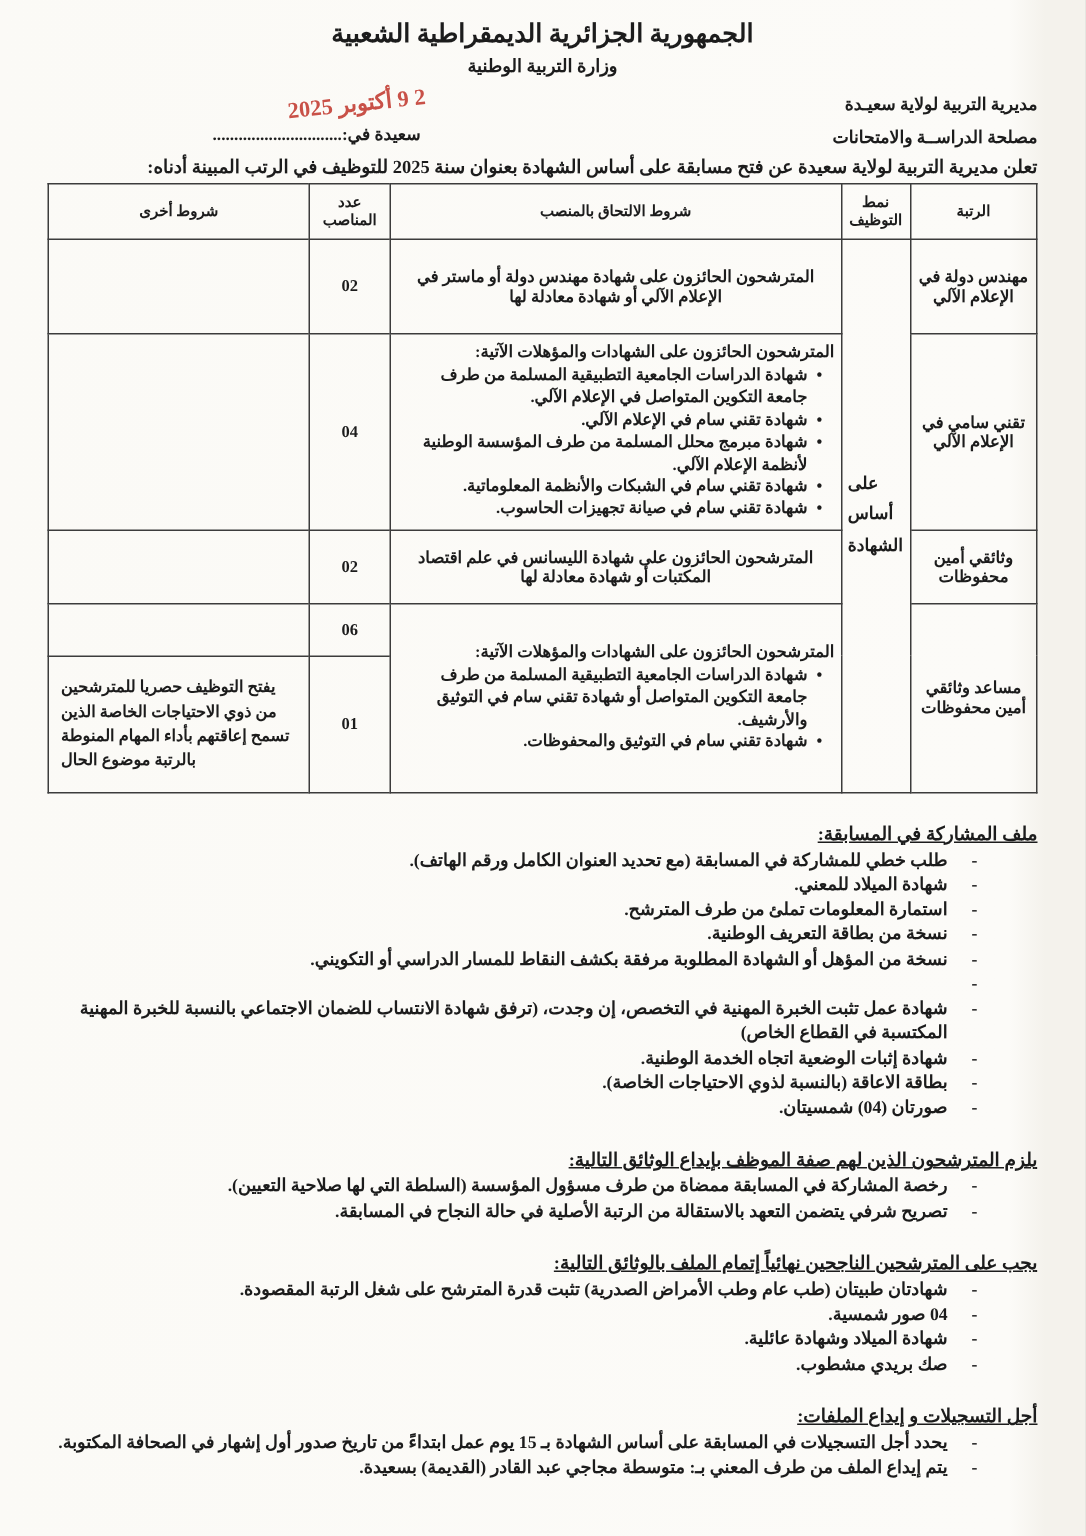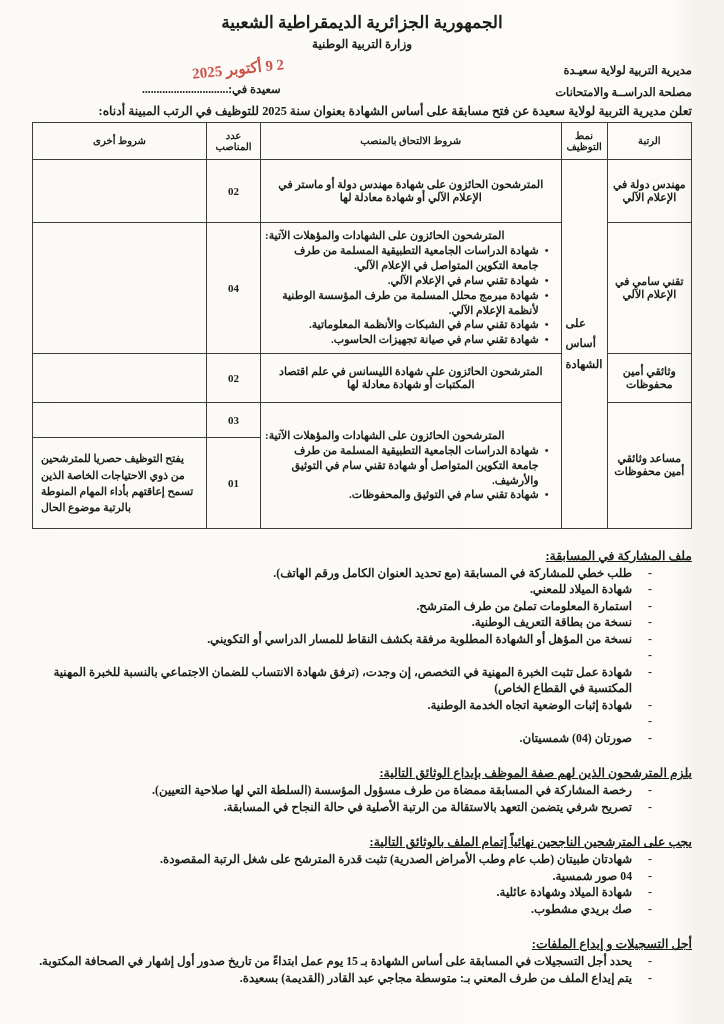--- a/index.html
+++ b/index.html
@@ -19,21 +19,21 @@
     position:absolute;top:-22px;right:-4px;color:#c23a30;font-size:15px;font-weight:bold;
     transform:rotate(-6deg);letter-spacing:1.5px;opacity:.88;white-space:nowrap;
   }
   .doc-title{text-align:center;font-size:20px;font-weight:bold;margin:8px 0 3px;}
   .intro{font-size:12.3px;font-weight:bold;margin:0 0 3px;}
   table{width:100%;border-collapse:collapse;font-size:11px;font-weight:bold;}
   th,td{border:1.3px solid #3c3c3c;padding:2px 4px;vertical-align:middle;}
   th{font-size:10px;height:32px;font-weight:bold;}
   .c-center{text-align:center;}
   .mode-cell{text-align:left;font-size:11.5px;line-height:1.8;}
-  .cond-intro{text-align:left;line-height:1.35;}
+  .cond-intro{text-align:right;line-height:1.35;}
   .blist{padding:0 8px 0 2px;}
   .bitem{display:flex;gap:6px;text-align:right;line-height:1.35;}
   .bitem .bullet{flex:none;}
   .h-r1{height:58px;} .h-r2{height:126px;margin-left:27px;} .h-r3{height:44px;} .h-r4a{height:30px;} .h-r4b{height:86px;}
   .other-cell{text-align:left;font-size:10.8px;line-height:1.5;padding:2px 8px;}
   .sections{margin-top:5px;}
   .sec-title{font-size:12.4px;font-weight:bold;text-decoration:underline;margin:19px 0 1px;}
   .ditem{display:flex;gap:16px;padding-right:40px;font-size:11.8px;font-weight:bold;line-height:1.4;}
   .ditem .dash{flex:none;}
 </style>
@@ -135,21 +135,21 @@
                   <span class="bullet">•</span>
                   <span>شهادة الدراسات الجامعية التطبيقية المسلمة من طرف جامعة التكوين المتواصل أو شهادة تقني سام في التوثيق والأرشيف.</span>
                 </div>
 
               <div class="bitem">
                   <span class="bullet">•</span>
                   <span>شهادة تقني سام في التوثيق والمحفوظات.</span>
                 </div>
             </div>
         </td>
-        <td class="c-center h-r4a">03</td>
+        <td class="c-center h-r4a">06</td>
         <td></td>
       </tr>
       <tr>
         <td class="c-center h-r4b">01</td>
         <td class="other-cell">يفتح التوظيف حصريا للمترشحين من ذوي الاحتياجات الخاصة الذين تسمح إعاقتهم بأداء المهام المنوطة بالرتبة موضوع الحال</td>
       </tr>
     </tbody>
       </table>
 
     <div class="sections">
@@ -192,20 +192,21 @@
               <span>شهادة عمل تثبت الخبرة المهنية في التخصص، إن وجدت، (ترفق شهادة الانتساب للضمان الاجتماعي بالنسبة للخبرة المهنية المكتسبة في القطاع الخاص)</span>
             </div>
 
             <div class="ditem">
               <span class="dash">-</span>
               <span>شهادة إثبات الوضعية اتجاه الخدمة الوطنية.</span>
             </div>
 
             <div class="ditem">
               <span class="dash">-</span>
+              <span>بطاقة الاعاقة (بالنسبة لذوي الاحتياجات الخاصة).</span>
             </div>
 
             <div class="ditem">
               <span class="dash">-</span>
               <span>صورتان (04) شمسيتان.</span>
             </div>
           </div>
       </div>
 
       <div class="sec">

